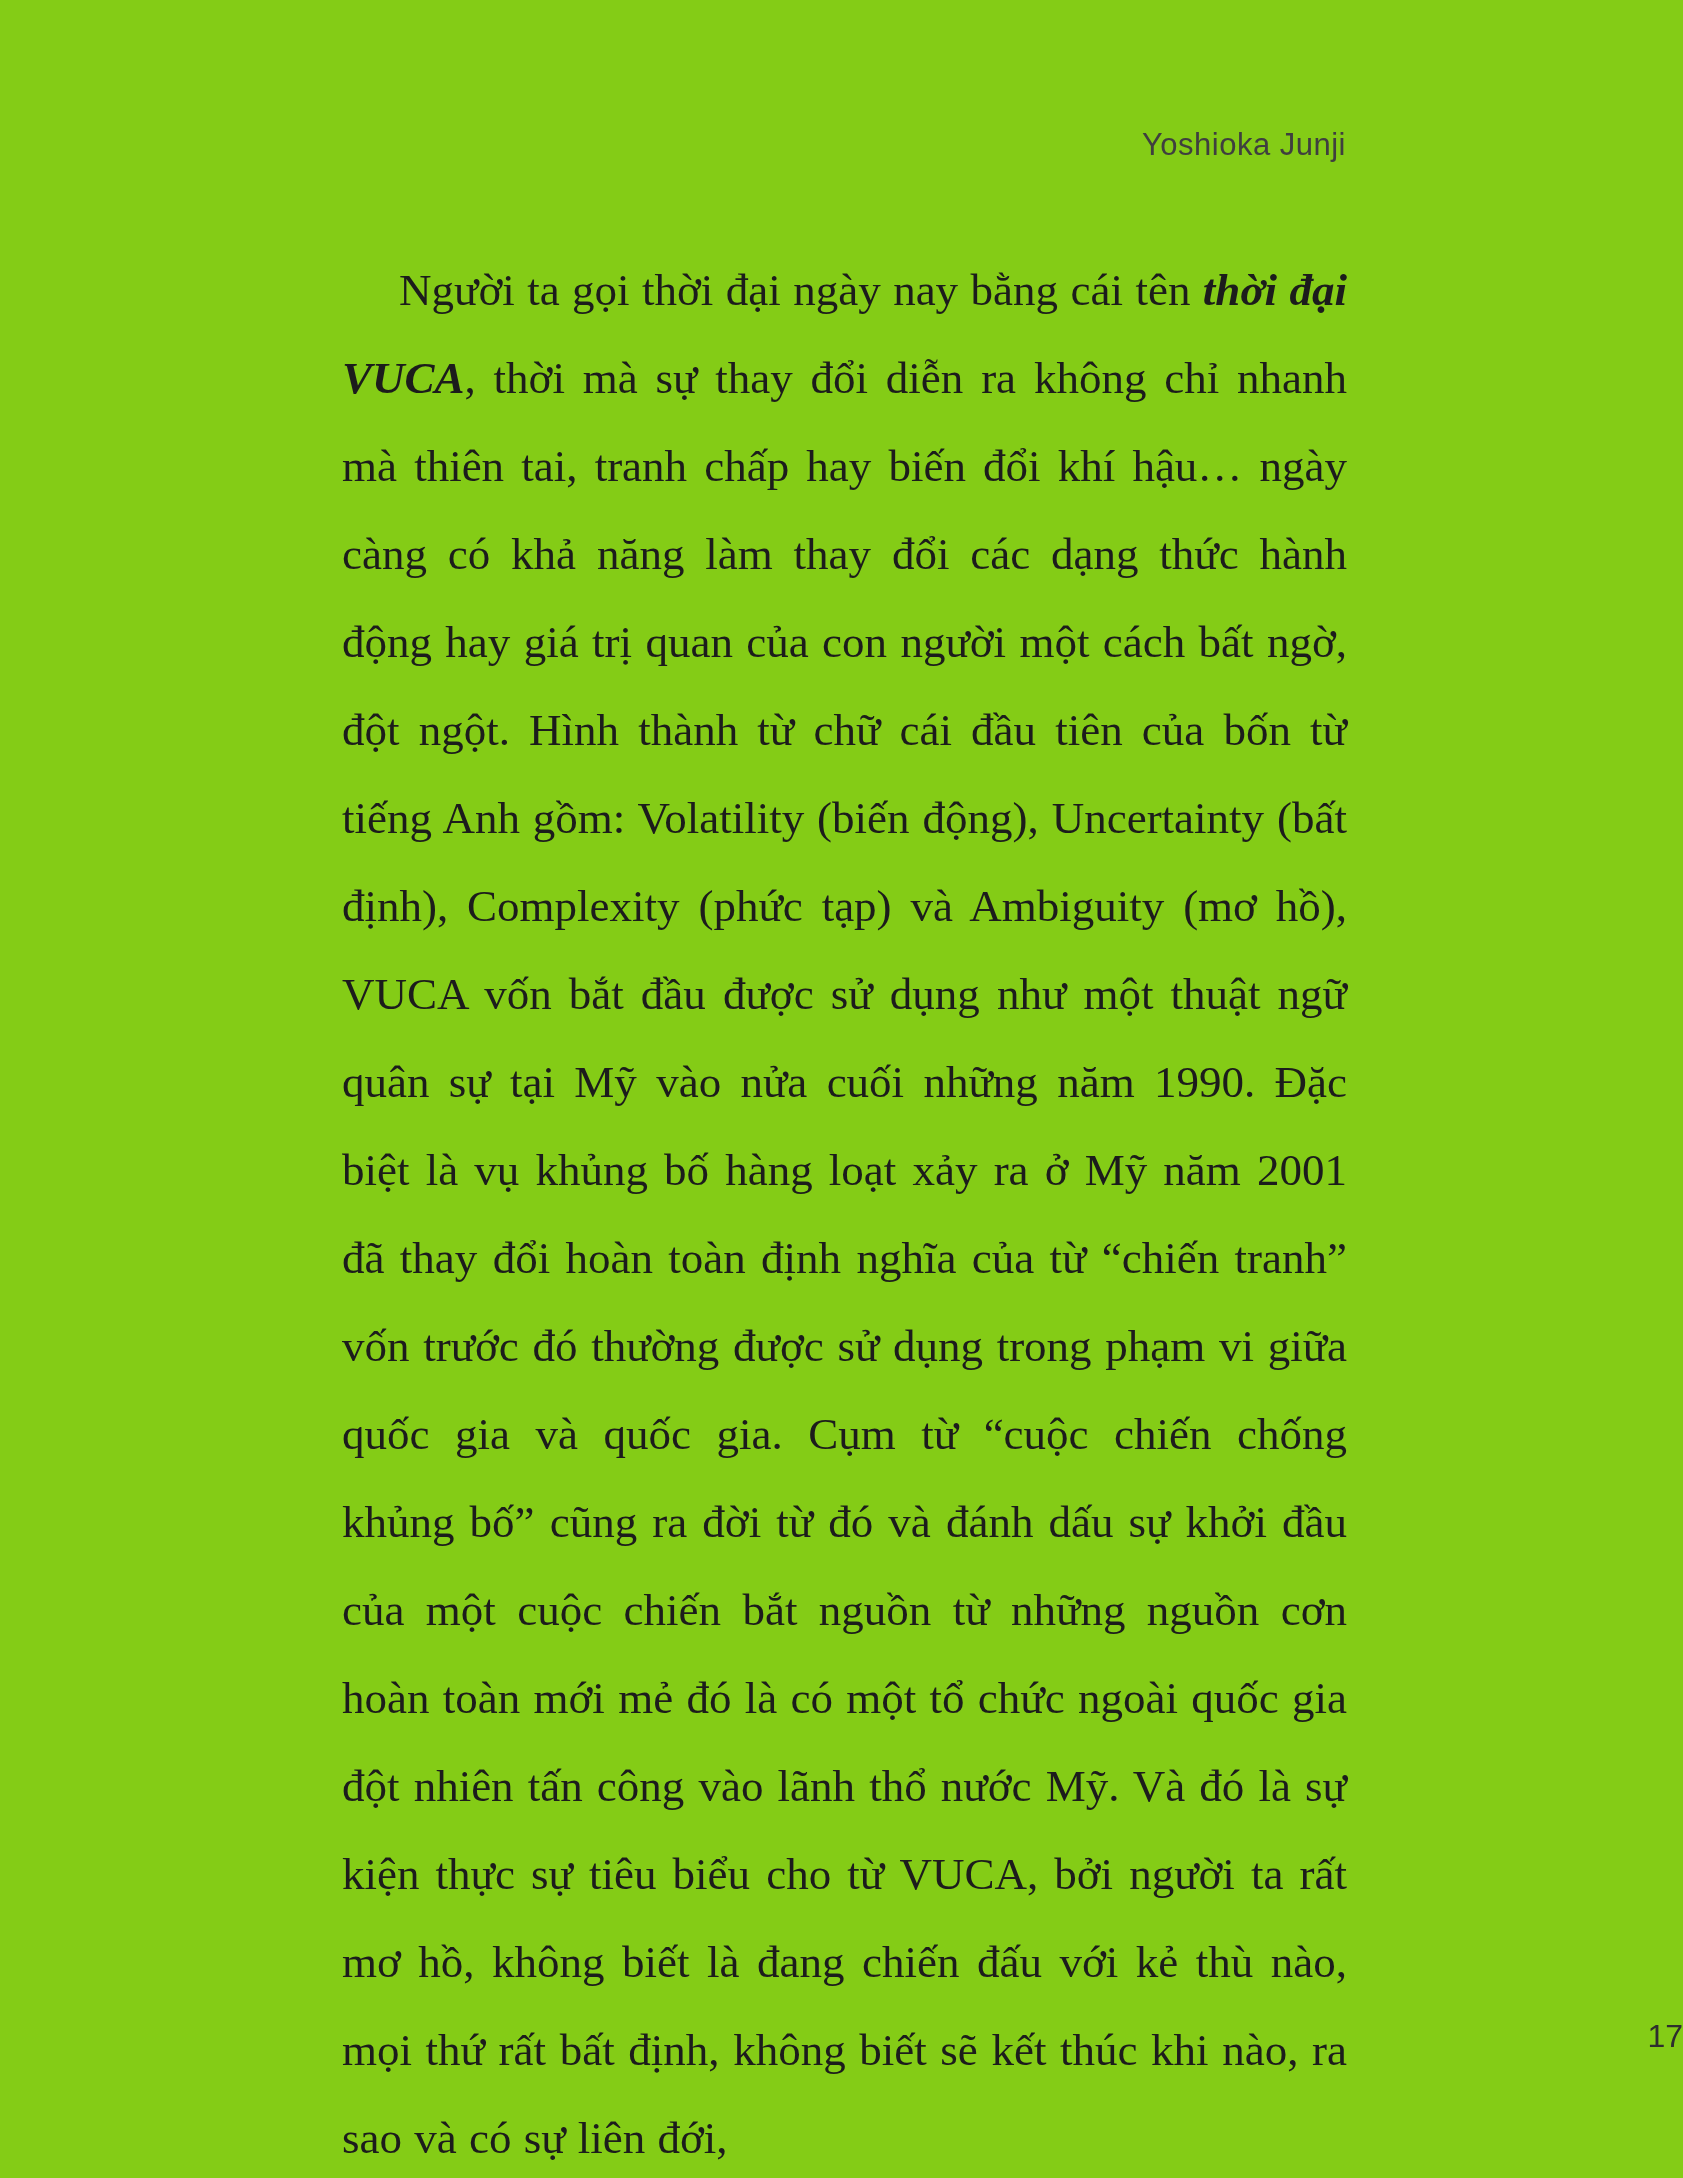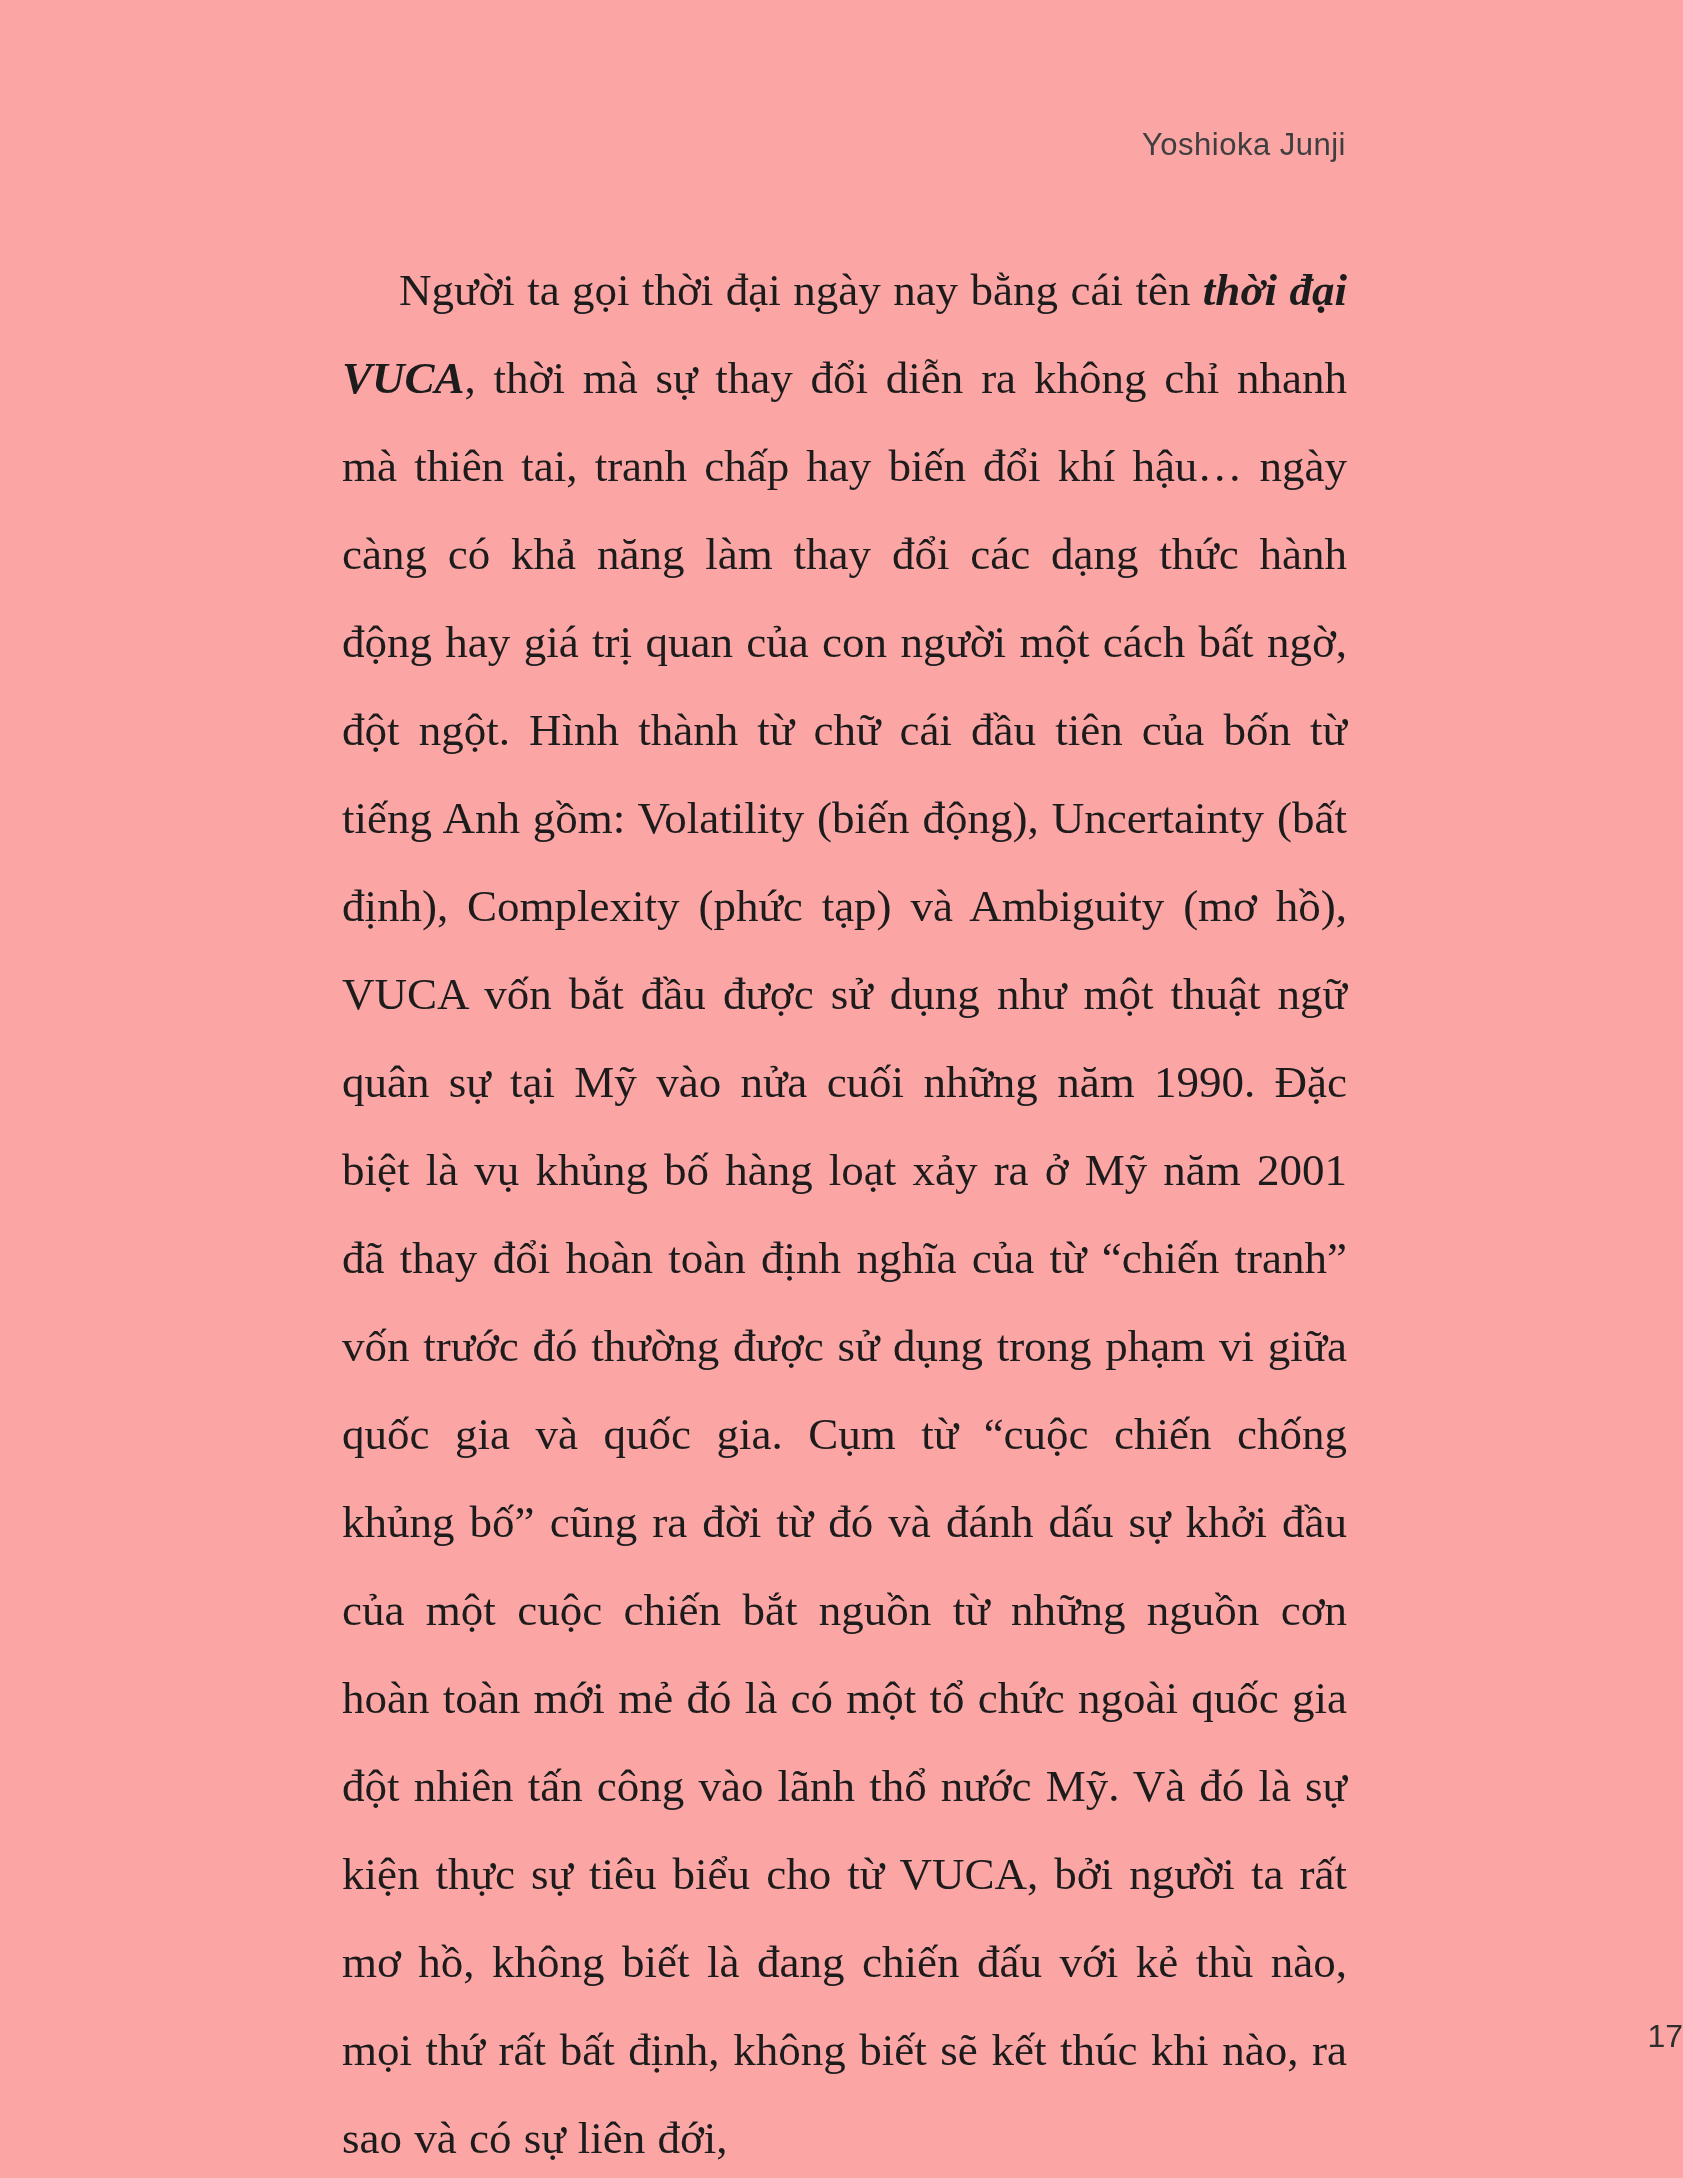--- a/index.html
+++ b/index.html
@@ -4,21 +4,21 @@
 <style>
   html, body {
     margin: 0;
     padding: 0;
     background: #ffffff;
   }
   .page {
     position: relative;
     width: 1683px;
     height: 2178px;
-    background: #fca5a5;
+    background: #84cc16;
     overflow: hidden;
     font-family: "Liberation Serif", serif;
   }
   .running-header {
     position: absolute;
     top: 127px;
     right: 337px;
     font-family: "Liberation Sans", sans-serif;
     font-size: 31px;
     font-weight: 500;

